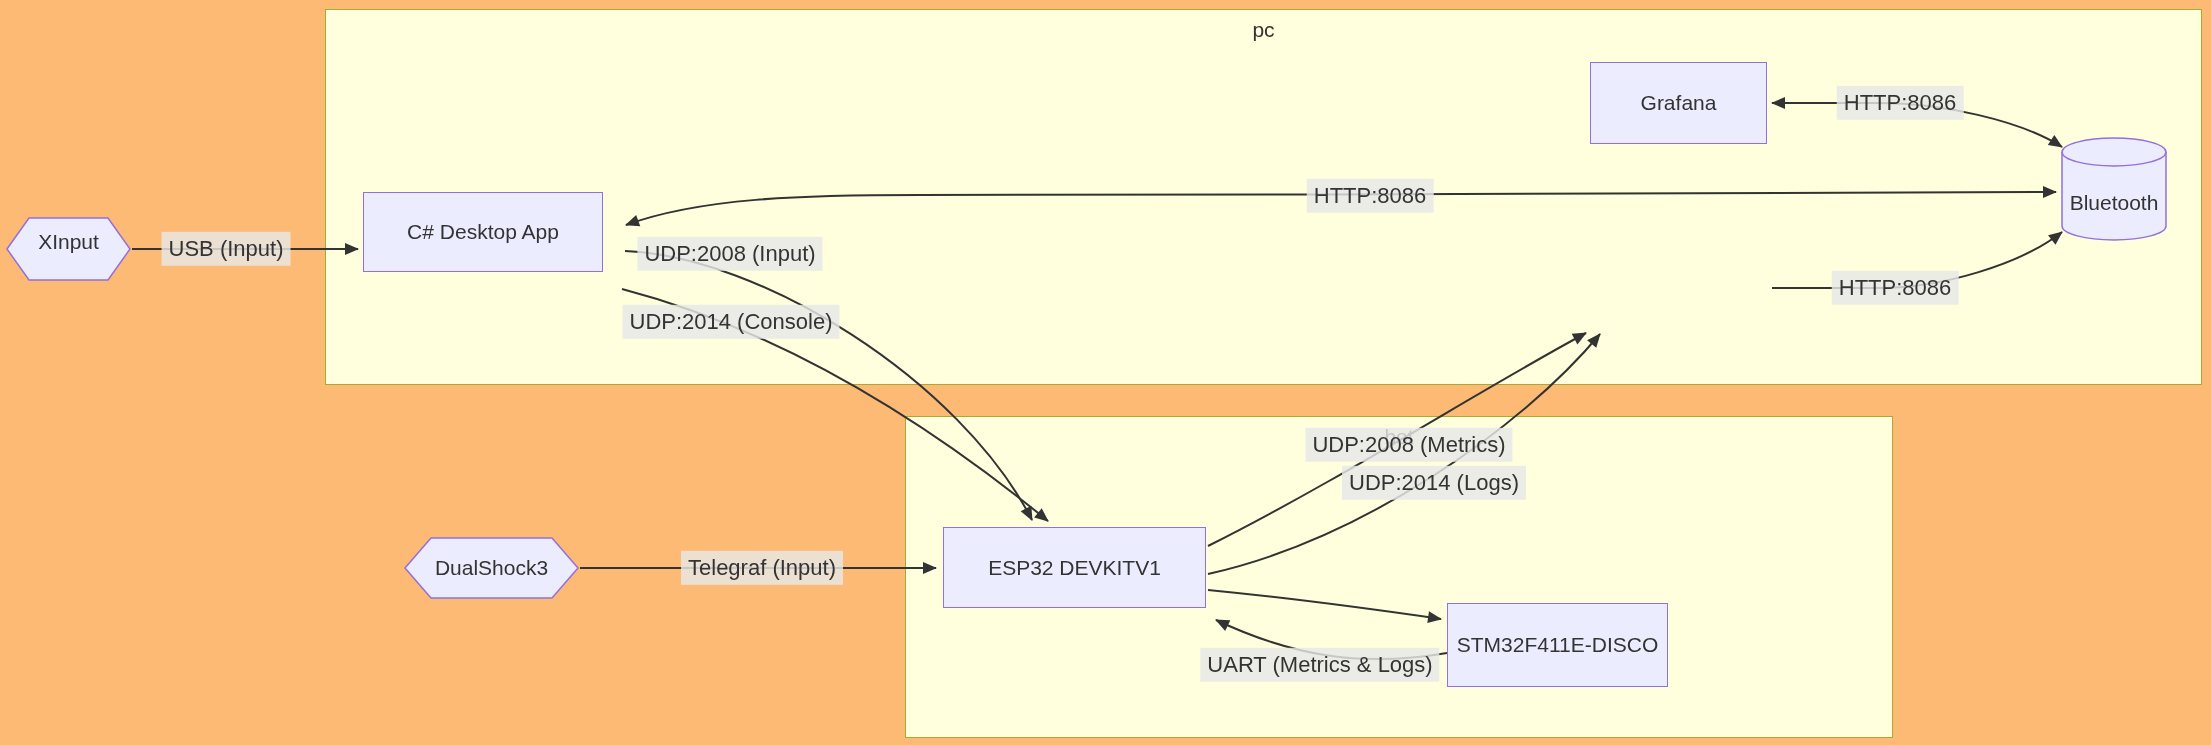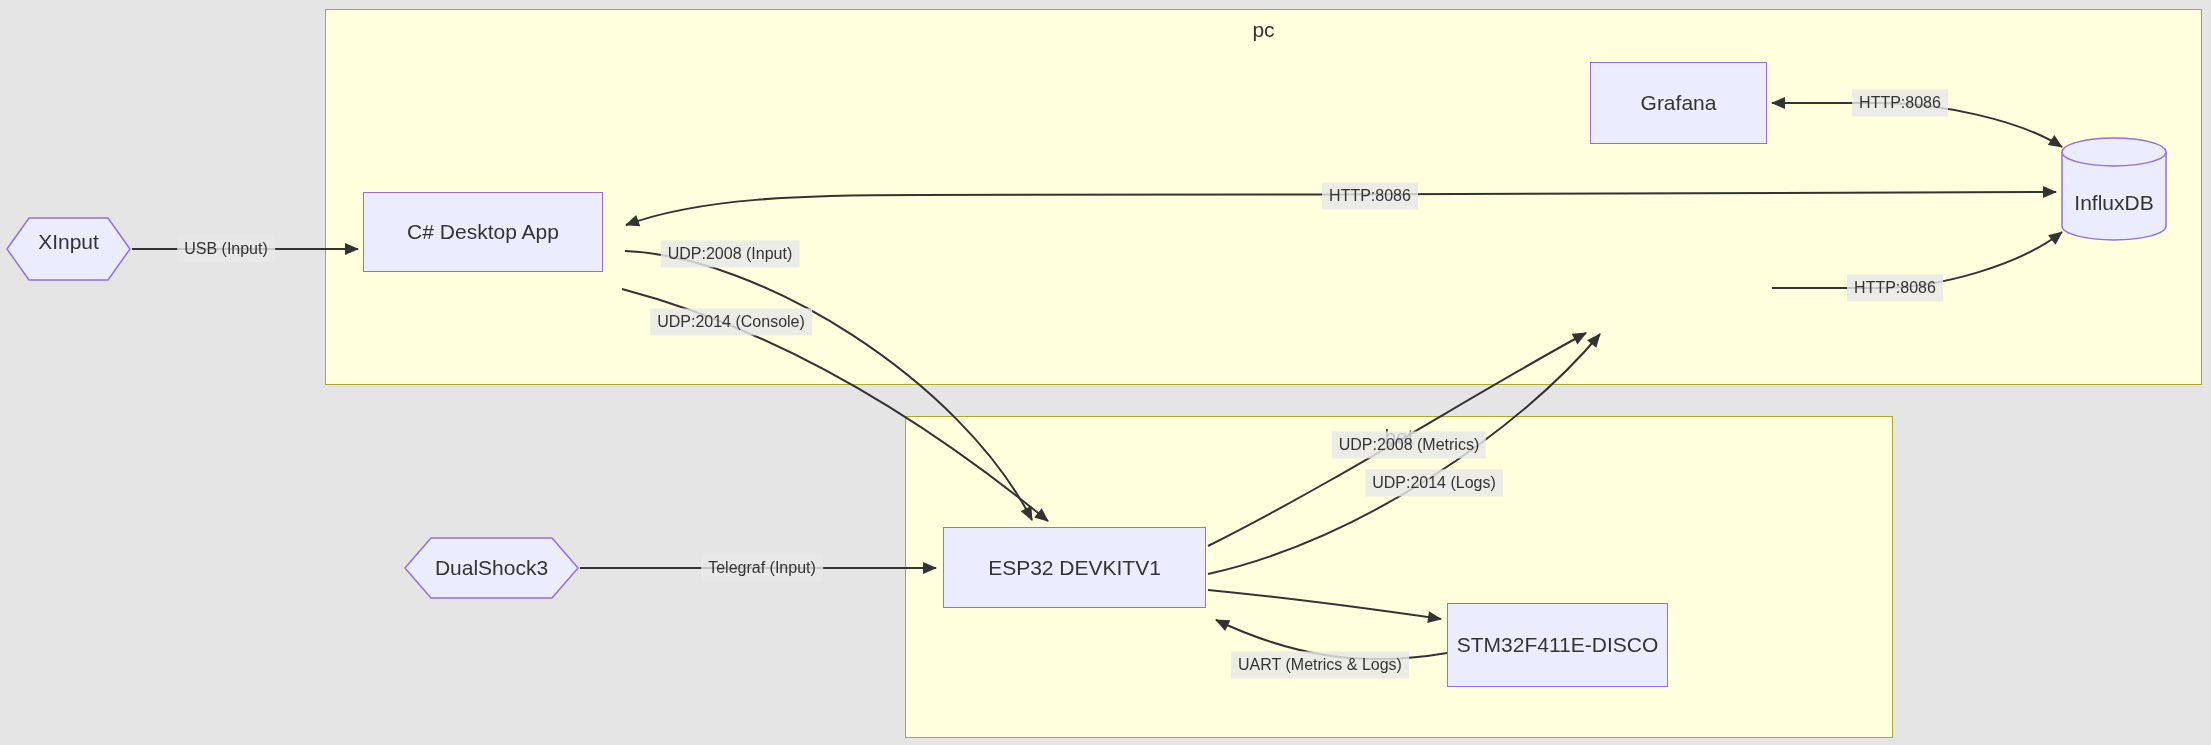--- a/index.html
+++ b/index.html
@@ -1,32 +1,32 @@
 <!DOCTYPE html>
 <html><head>
 <meta charset="utf-8">
 <style>
   html,body{margin:0;padding:0;background:#ffffff;}
   .canvas{
-    position:relative;width:2211px;height:745px;background:#e5e5e5;
+    position:relative;width:2211px;height:745px;background:#fdba74;
     font-family:"Liberation Sans","DejaVu Sans",sans-serif;color:#333333;
     overflow:hidden;
   }
   .cluster{
     position:absolute;background:#ffffde;border:1px solid #aaaa33;box-sizing:border-box;
     z-index:0;
   }
   .cluster-label{
     position:absolute;left:0;right:0;top:8px;text-align:center;
     font-size:21px;color:#333333;z-index:0;
   }
   svg.edge-layer{position:absolute;left:0;top:0;z-index:1;}
   .edge-label{
     position:absolute;transform:translate(-50%,-50%);
-    background:rgba(232,232,232,0.82);padding:4px 7px;font-size:16px;
+    background:rgba(232,232,232,0.82);padding:4px 7px;font-size:22px;
     white-space:nowrap;z-index:2;color:#333333;line-height:1.2;
   }
   .node{
     position:absolute;background:#ECECFF;border:1.5px solid #9370DB;box-sizing:border-box;
     display:flex;align-items:center;justify-content:center;text-align:center;
     font-size:21px;z-index:3;
   }
   .node-text-overlay{
     position:absolute;display:flex;align-items:center;justify-content:center;text-align:center;
     font-size:21px;z-index:3;
@@ -96,16 +96,16 @@
     <span>STM32F411E-DISCO</span>
   </div>
 
   <div class="node-text-overlay" style="left:7px;top:218px;width:123px;height:48px;">
     <span>XInput</span>
   </div>
   <div class="node-text-overlay" style="left:405px;top:538px;width:173px;height:60px;">
     <span>DualShock3</span>
   </div>
   <div class="node-text-overlay" style="left:2062px;top:168px;width:104px;height:70px;">
-    <span>InfluxDB</span>
+    <span>Bluetooth</span>
   </div>
 
 </div>
 
 </body></html>

